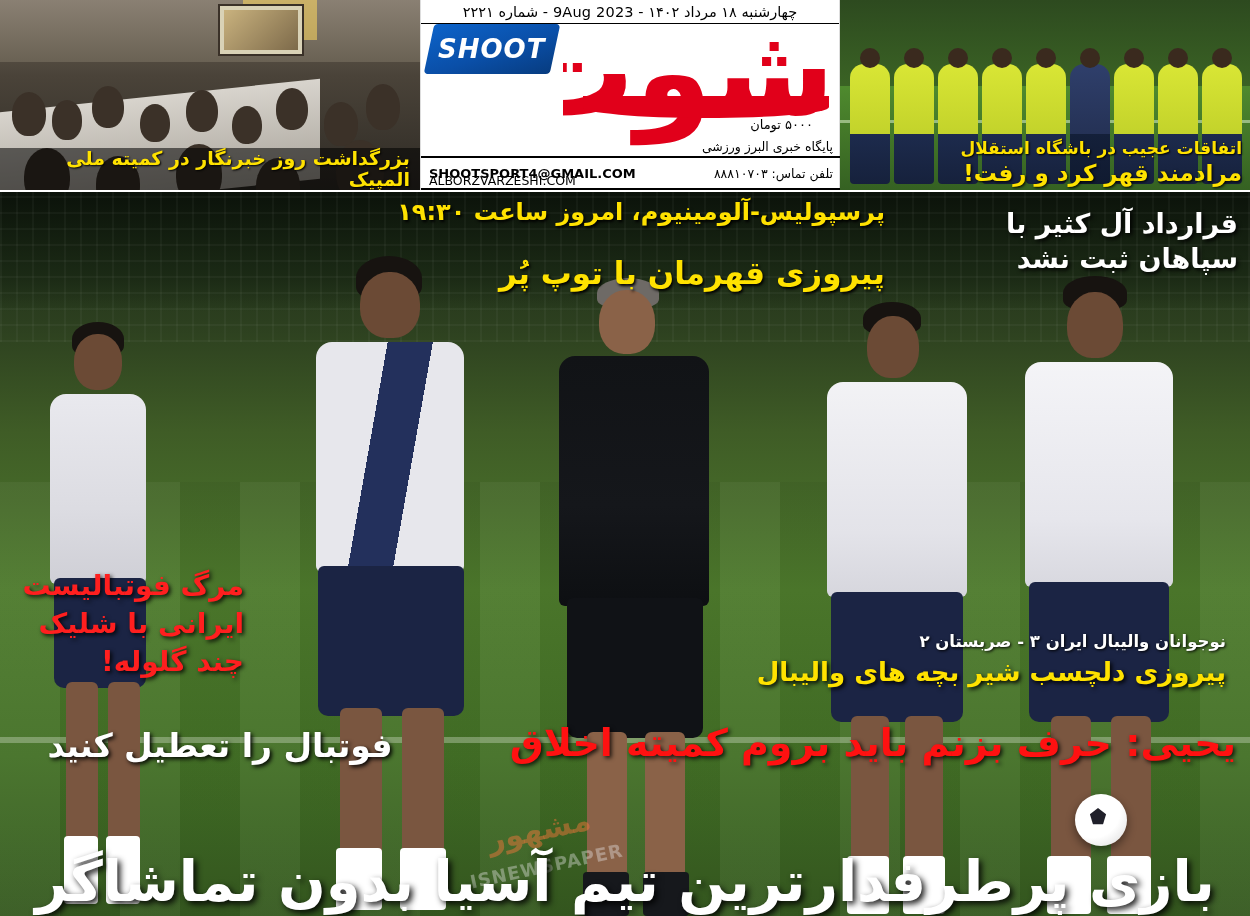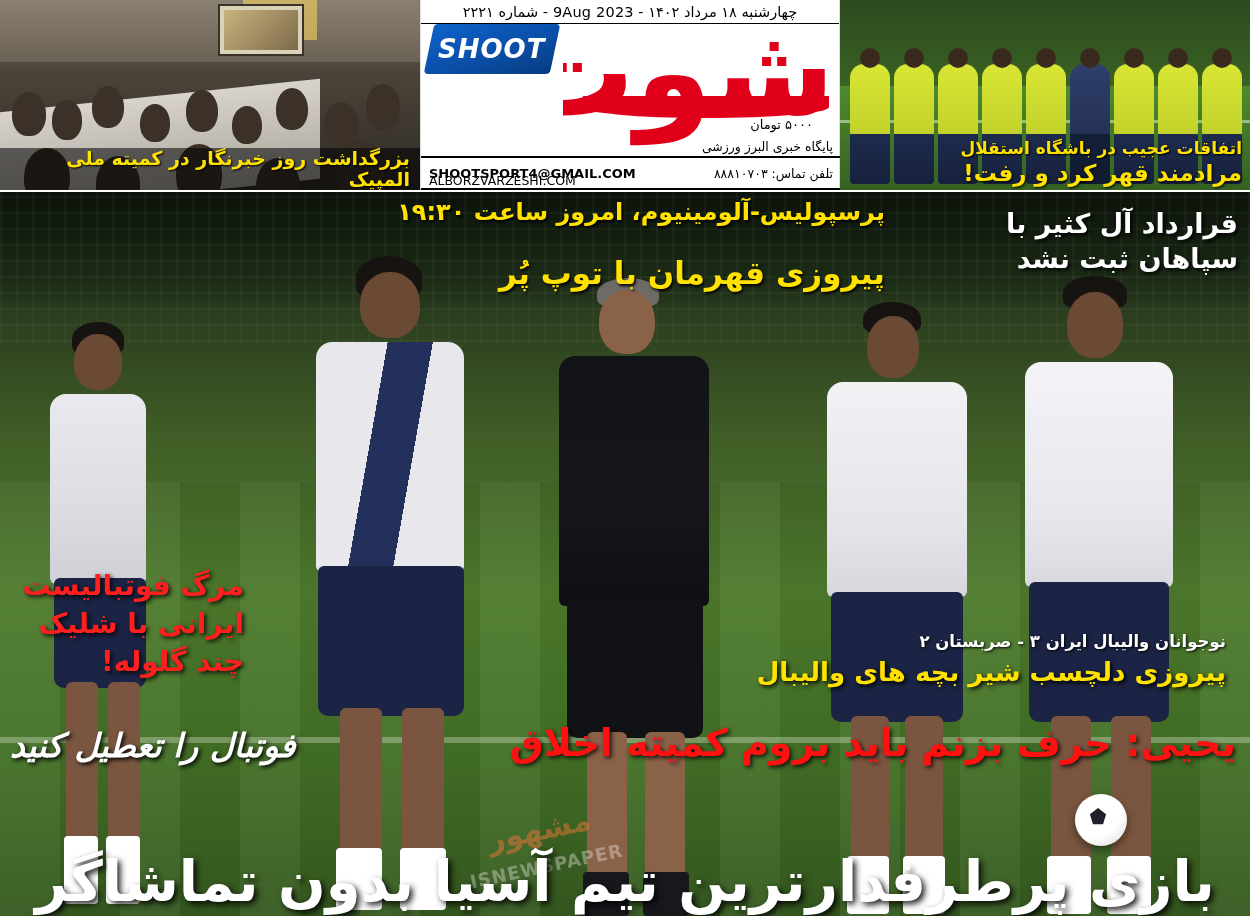--- a/index.html
+++ b/index.html
@@ -278,21 +278,21 @@
 
   .ov-yahya {
     top: 530px; left: 446px; width: 790px; text-align: right;
   }
   .ov-yahya .t {
     color:#ff1111; font-size: 38px; font-weight:bold; line-height:1.15;
     text-shadow: 2px 2px 4px rgba(0,0,0,.8);
   }
 
   .ov-shutdown {
-    top: 534px; left: 10px; width: 420px; text-align: left; font-style: italic;
+    top: 534px; left: 10px; width: 420px; text-align: center;
   }
   .ov-shutdown .t {
     color:#ffffff; font-size: 33px; font-weight:bold; line-height:1.2;
     text-shadow: 2px 2px 4px #000;
   }
 
   .ov-bottom {
     bottom: 4px; left: 0; width: 1250px; text-align: center;
   }
   .ov-bottom .t {

